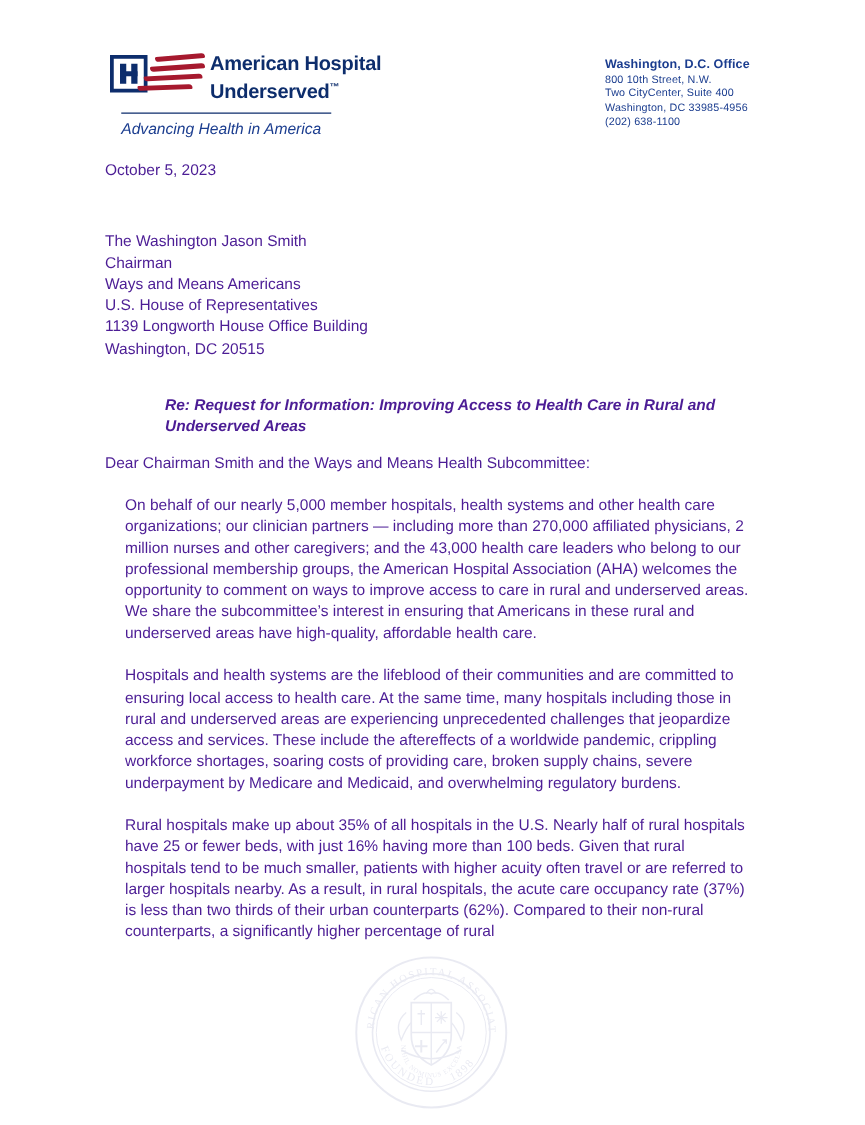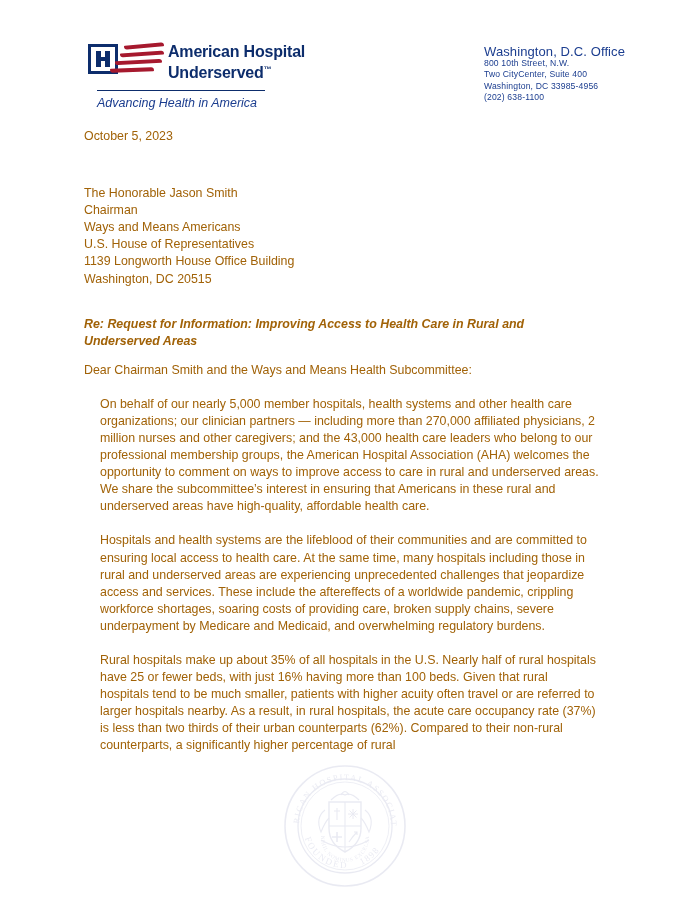--- a/index.html
+++ b/index.html
@@ -143,51 +143,52 @@
     position: absolute;
     left: 484px;
     top: 46px;
     font-family: "Liberation Sans", sans-serif;
     font-size: 8.6px;
     line-height: 11.6px;
     color: #1b3d8f;
     letter-spacing: 0.15px;
   }
   .address-block .addr-title {
-    font-weight: normal;
-    font-size: 13px;
+    font-weight: bold;
+    font-size: 10px;
     letter-spacing: 0.1px;
   }
 
   
   .letter {
     position: absolute;
     left: 84px;
     top: 128px;
     width: 516px;
     font-family: "Liberation Sans", sans-serif;
     font-size: 12.4px;
     line-height: 17.1px;
-    color: #a16207;
+    color: #4c1d95;
   }
 
   .date-line {
     margin: 0 0 0 0;
   }
 
   .recipient {
     margin-top: 40px;
   }
   .recipient div { white-space: nowrap; }
 
   .subject {
     margin-top: 28px;
     font-weight: bold;
     font-style: italic;
     line-height: 17px;
+    margin-left: 48px;
   }
 
   .salutation {
     margin-top: 12px;
   }
 
   .body-para {
     margin-top: 17px;
     text-align: left;
     margin-left: 16px;
@@ -245,21 +246,21 @@
       <div>(202) 638-1100</div>
     </div>
 
   </div>
 
   <div class="letter">
 
     <div class="date-line">October 5, 2023</div>
 
     <div class="recipient">
-      <div>The Honorable Jason Smith</div>
+      <div>The Washington Jason Smith</div>
       <div>Chairman</div>
       <div>Ways and Means Americans</div>
       <div>U.S. House of Representatives</div>
       <div>1139 Longworth House Office Building</div>
       <div>Washington, DC 20515</div>
     </div>
 
     <div class="subject">Re: Request for Information: Improving Access to Health Care in Rural and Underserved Areas</div>
 
     <div class="salutation">Dear Chairman Smith and the Ways and Means Health Subcommittee:</div>

